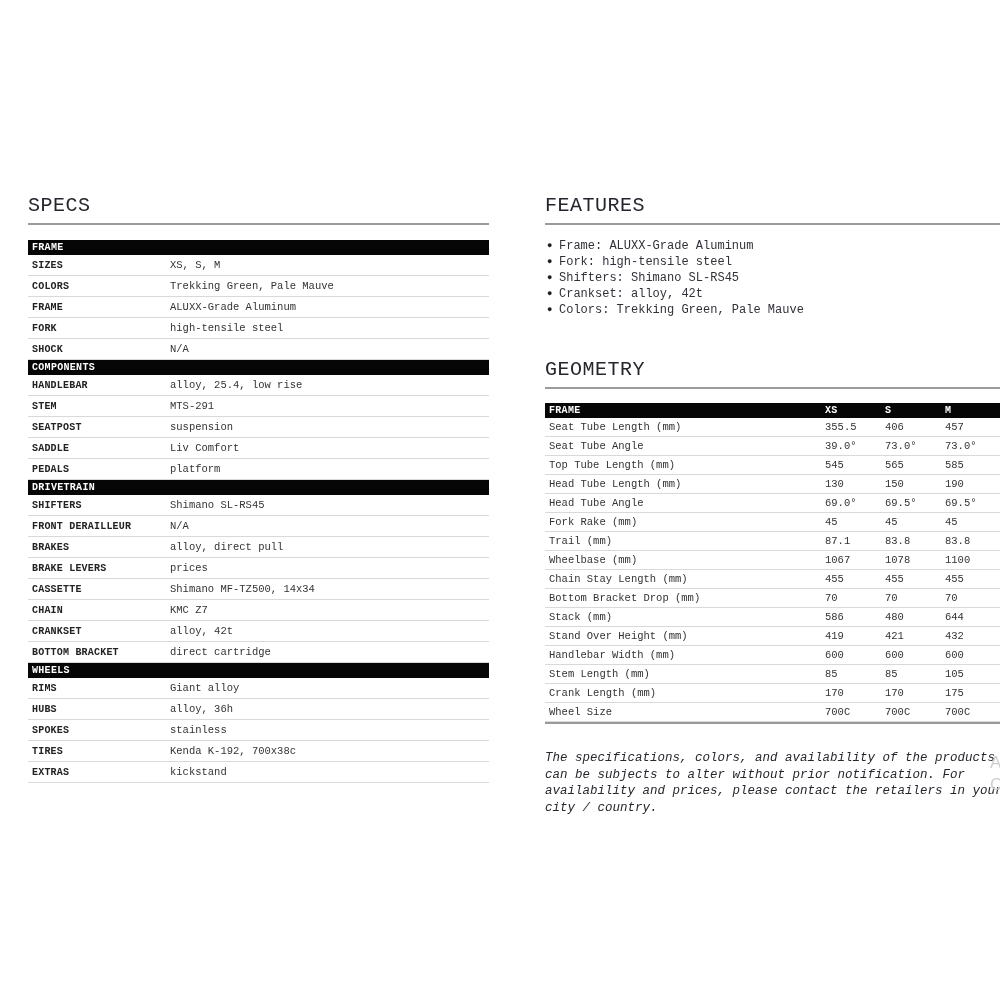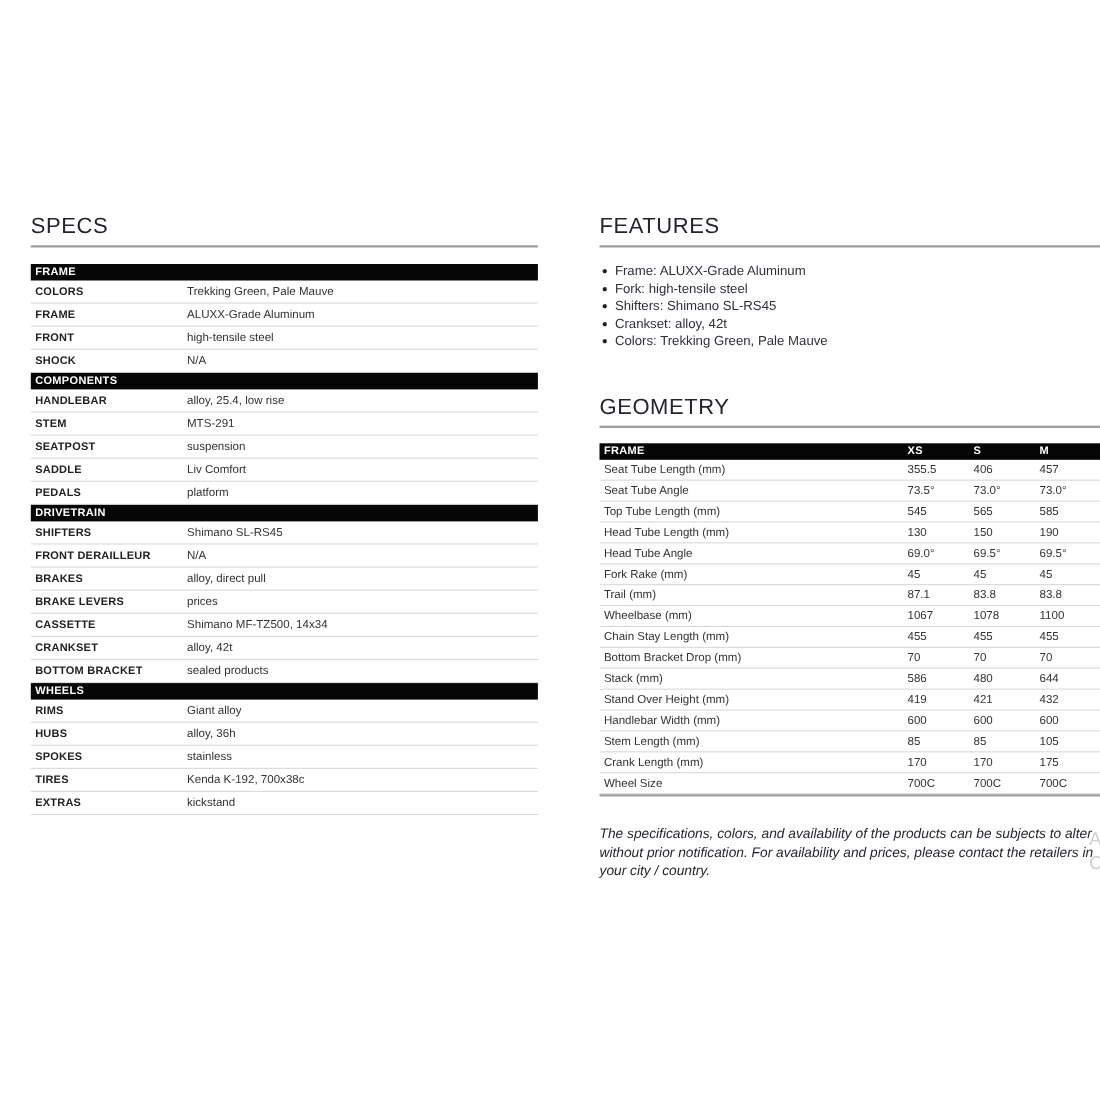--- a/index.html
+++ b/index.html
@@ -3,21 +3,21 @@
 <meta charset="utf-8">
 <style>
   * { margin: 0; padding: 0; box-sizing: border-box; }
   html, body {
     width: 1000px; height: 1000px;
     background: #ffffff;
     overflow: hidden;
     font-family: "Liberation Sans", sans-serif;
     position: relative;
   }
-  .col { position: absolute; top: 196px; }
+  .col { position: absolute; top: 196px; font-family: Liberation Mono, monospace; }
   .col-left  { left: 28px;  width: 461px; }
   .col-right { left: 532px; width: 460px; margin-left: 13px; }
 
   h2.section-title {
     font-size: 20px;
     font-weight: 400;
     letter-spacing: 0.5px;
     color: #25252d;
     line-height: 20px;
   }
@@ -133,29 +133,33 @@
 </style>
 </head>
 <body>
 
 <div class="col col-left">
   <h2 class="section-title">SPECS</h2>
   <div class="title-rule"></div>
   <div class="specs-table">
       <div class="sec-bar">FRAME</div>
       <div class="spec-row">
+        <span class="spec-label">SIZES</span>
+        <span class="spec-value">XS, S, M</span>
+      </div>
+      <div class="spec-row">
         <span class="spec-label">COLORS</span>
         <span class="spec-value">Trekking Green, Pale Mauve</span>
       </div>
       <div class="spec-row">
         <span class="spec-label">FRAME</span>
         <span class="spec-value">ALUXX-Grade Aluminum</span>
       </div>
       <div class="spec-row">
-        <span class="spec-label">FRONT</span>
+        <span class="spec-label">FORK</span>
         <span class="spec-value">high-tensile steel</span>
       </div>
       <div class="spec-row">
         <span class="spec-label">SHOCK</span>
         <span class="spec-value">N/A</span>
       </div>
       <div class="sec-bar">COMPONENTS</div>
       <div class="spec-row">
         <span class="spec-label">HANDLEBAR</span>
         <span class="spec-value">alloy, 25.4, low rise</span>
@@ -191,26 +195,30 @@
       </div>
       <div class="spec-row">
         <span class="spec-label">BRAKE LEVERS</span>
         <span class="spec-value">prices</span>
       </div>
       <div class="spec-row">
         <span class="spec-label">CASSETTE</span>
         <span class="spec-value">Shimano MF-TZ500, 14x34</span>
       </div>
       <div class="spec-row">
+        <span class="spec-label">CHAIN</span>
+        <span class="spec-value">KMC Z7</span>
+      </div>
+      <div class="spec-row">
         <span class="spec-label">CRANKSET</span>
         <span class="spec-value">alloy, 42t</span>
       </div>
       <div class="spec-row">
         <span class="spec-label">BOTTOM BRACKET</span>
-        <span class="spec-value">sealed products</span>
+        <span class="spec-value">direct cartridge</span>
       </div>
       <div class="sec-bar">WHEELS</div>
       <div class="spec-row">
         <span class="spec-label">RIMS</span>
         <span class="spec-value">Giant alloy</span>
       </div>
       <div class="spec-row">
         <span class="spec-label">HUBS</span>
         <span class="spec-value">alloy, 36h</span>
       </div>
@@ -266,21 +274,21 @@
           <span class="geo-cell">M</span>
         </div>
         <div class="geo-row">
           <span class="geo-label">Seat Tube Length (mm)</span>
           <span class="geo-cell">355.5</span>
           <span class="geo-cell">406</span>
           <span class="geo-cell">457</span>
         </div>
         <div class="geo-row">
           <span class="geo-label">Seat Tube Angle</span>
-          <span class="geo-cell">73.5°</span>
+          <span class="geo-cell">39.0°</span>
           <span class="geo-cell">73.0°</span>
           <span class="geo-cell">73.0°</span>
         </div>
         <div class="geo-row">
           <span class="geo-label">Top Tube Length (mm)</span>
           <span class="geo-cell">545</span>
           <span class="geo-cell">565</span>
           <span class="geo-cell">585</span>
         </div>
         <div class="geo-row">

